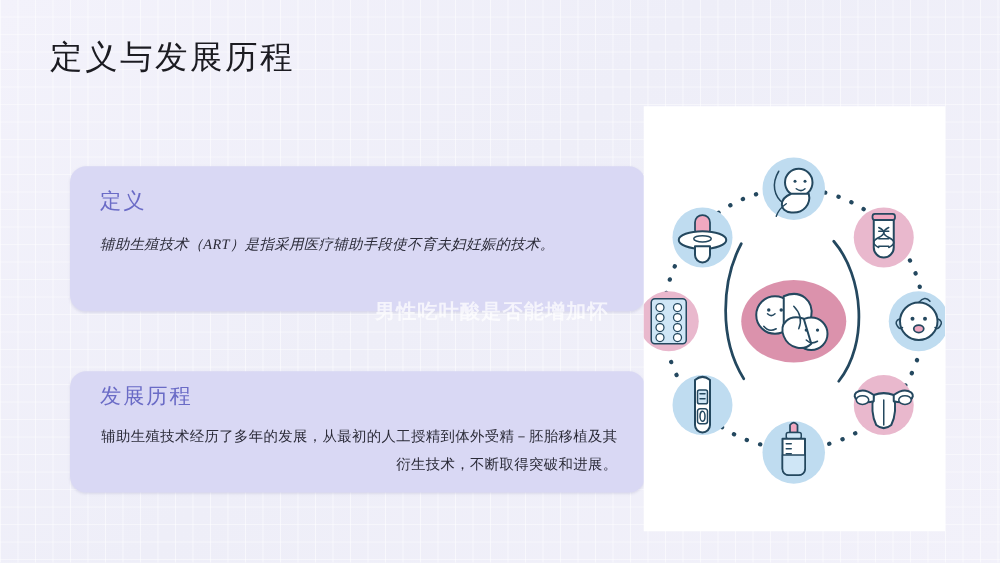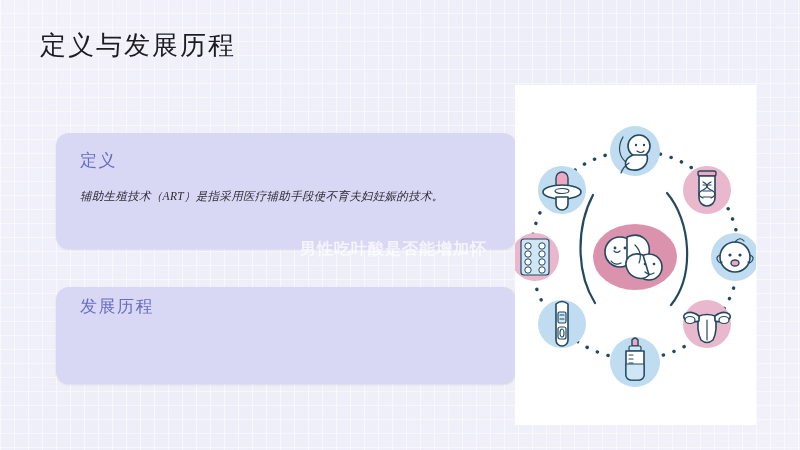--- a/index.html
+++ b/index.html
@@ -26,21 +26,21 @@
     text-align:center;
   }
   
   .card{
     position:absolute;left:56px;width:460px;
     background:#d9d8f4;
     border-radius:13px;
     box-shadow:0 1px 2px rgba(120,120,170,.18);
   }
   #card-definition{top:133px;height:116px;}
-  #card-history{top:287px;height:97px;text-align:right;}
+  #card-history{top:297px;height:97px;text-align:right;}
   .card-title{
     position:absolute;left:24px;top:16px;
     font-size:17px;color:#6a6bc6;letter-spacing:1.5px;
     font-family:"Liberation Serif","DejaVu Serif",serif;
   }
   #card-history .card-title{top:8px;}
   .card-body{
     position:absolute;left:24px;right:22px;
     font-size:11.5px;line-height:22px;color:#2b2b38;
     letter-spacing:.3px;
@@ -72,20 +72,21 @@
 
   <div id="page-title">定义与发展历程</div>
 
   <div class="card" id="card-definition">
     <div class="card-title">定义</div>
     <div class="card-body">辅助生殖技术（ART）是指采用医疗辅助手段使不育夫妇妊娠的技术。</div>
   </div>
 
   <div class="card" id="card-history">
     <div class="card-title">发展历程</div>
+    <div class="card-body">辅助生殖技术经历了多年的发展，从最初的人工授精到体外受精－胚胎移植及其衍生技术，不断取得突破和进展。</div>
   </div>
 
   <div id="watermark">男性吃叶酸是否能增加怀</div>
 
   <div id="illustration-panel">
     <svg id="illustration-svg" viewBox="0 0 241 340">
       <defs>
         <style>
           .ln{fill:none;stroke:#24485f;stroke-width:1.6;stroke-linecap:round;stroke-linejoin:round;}
           .ln2{fill:none;stroke:#24485f;stroke-width:1.2;stroke-linecap:round;stroke-linejoin:round;}

